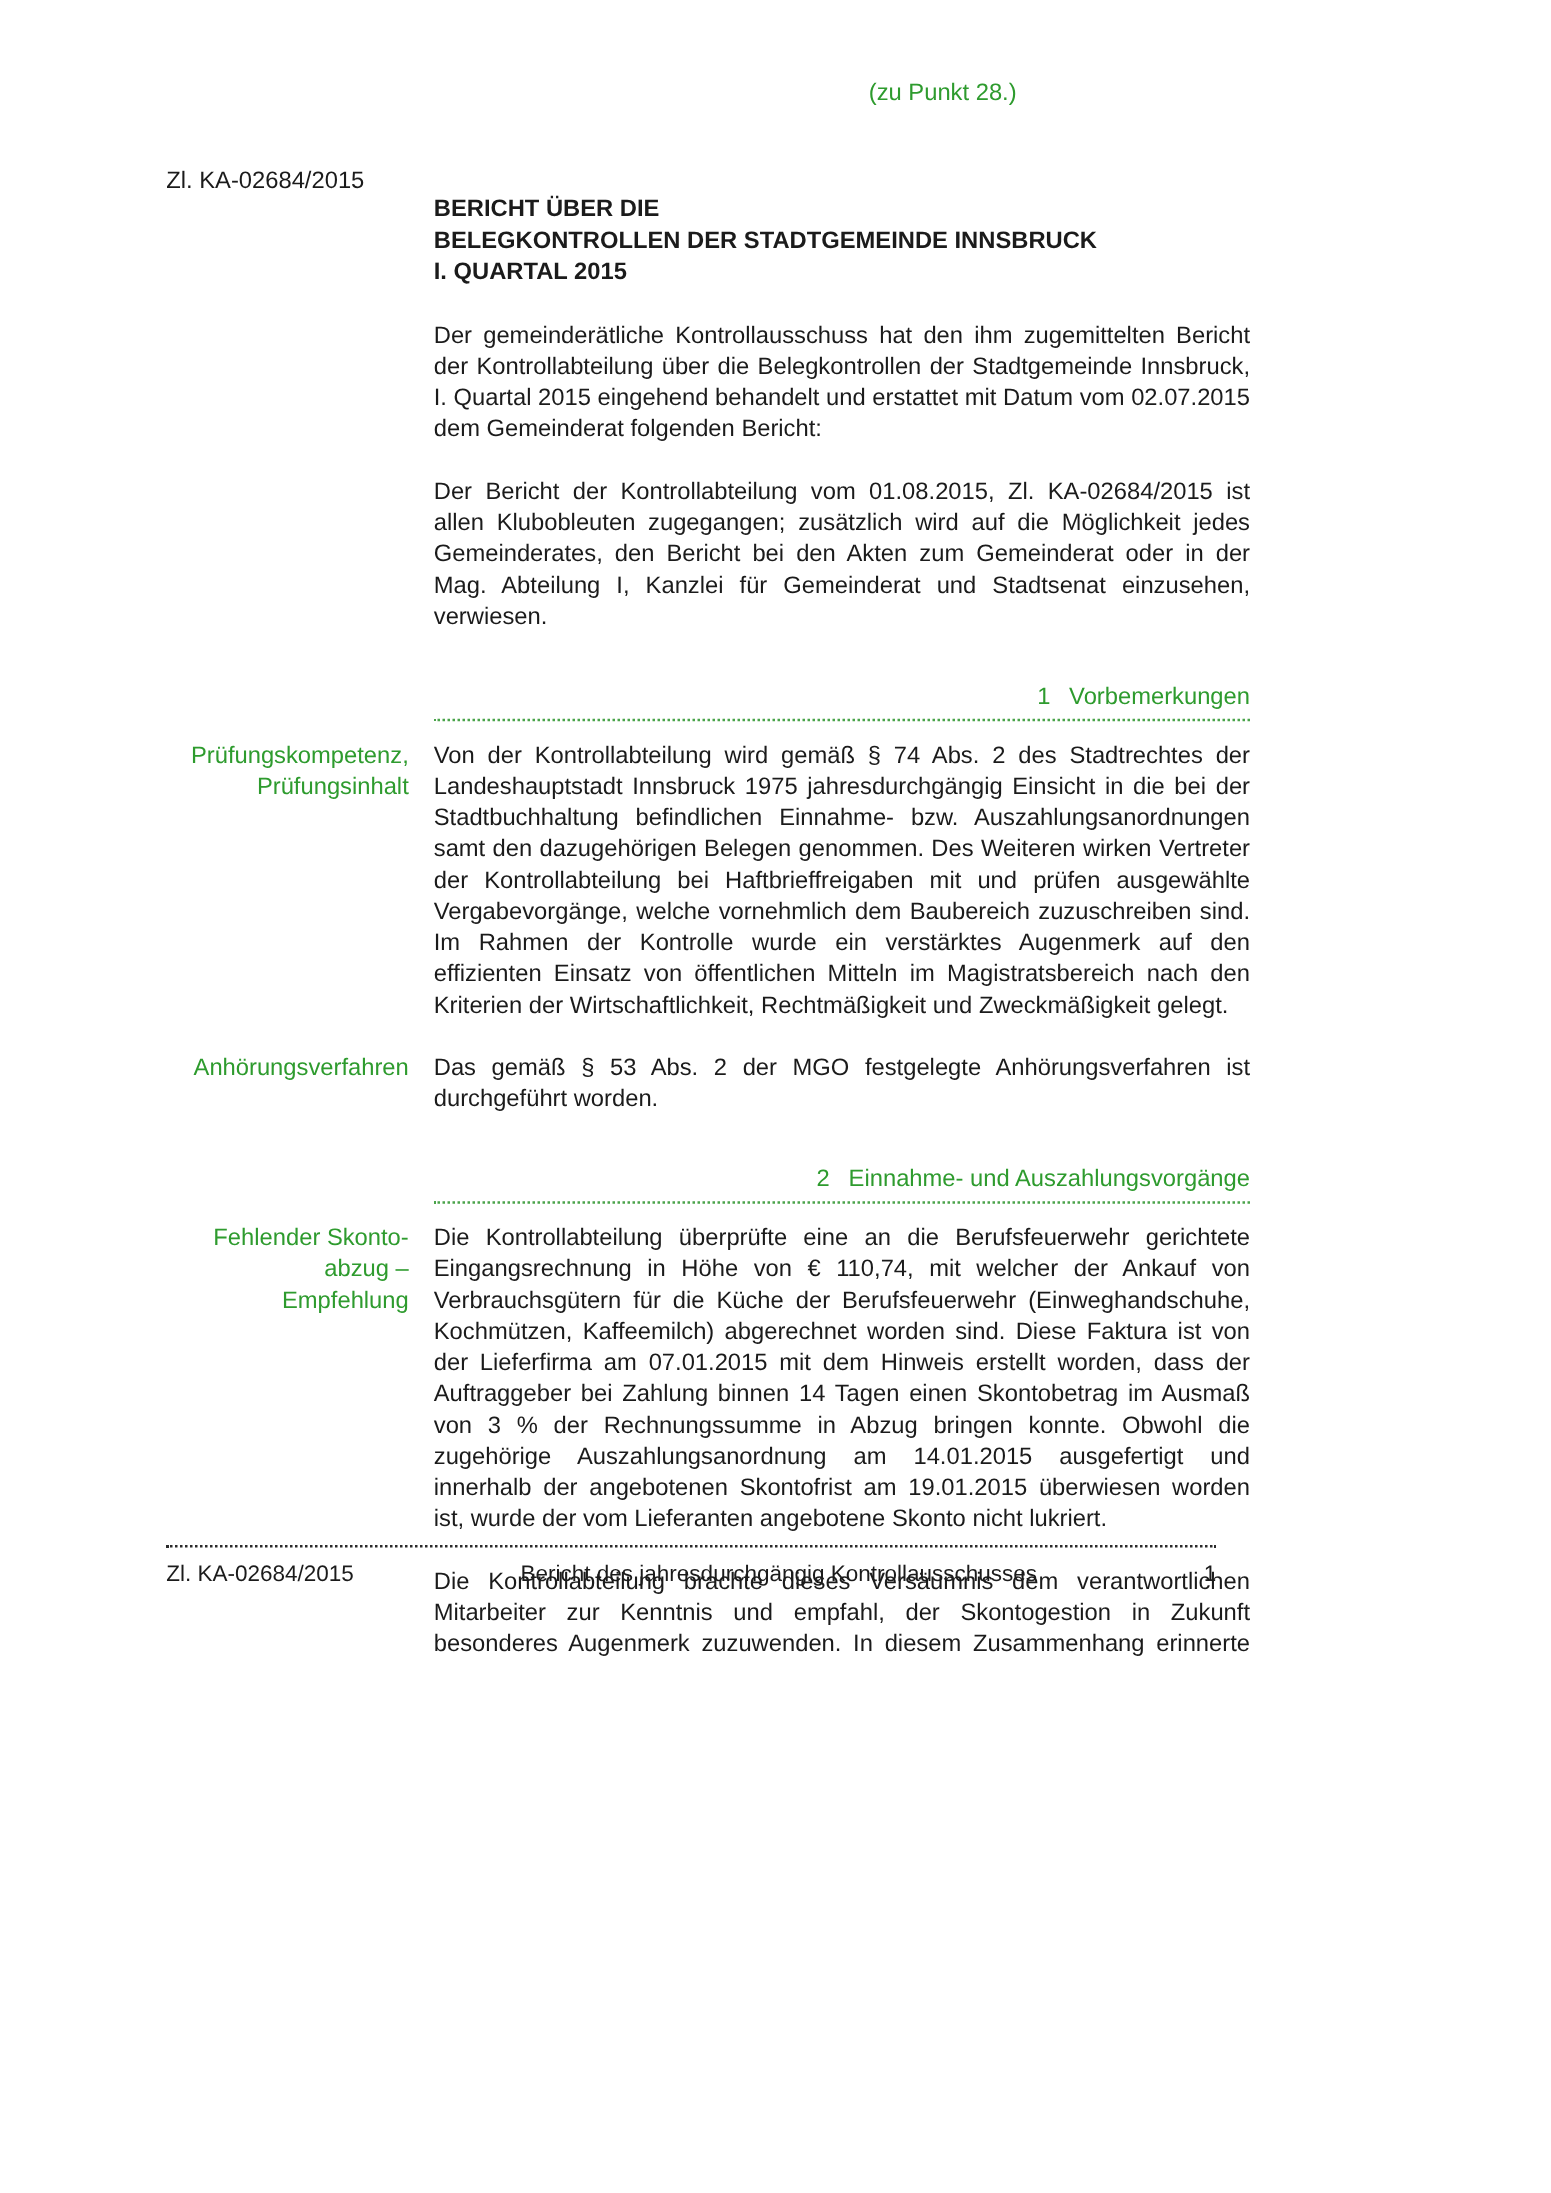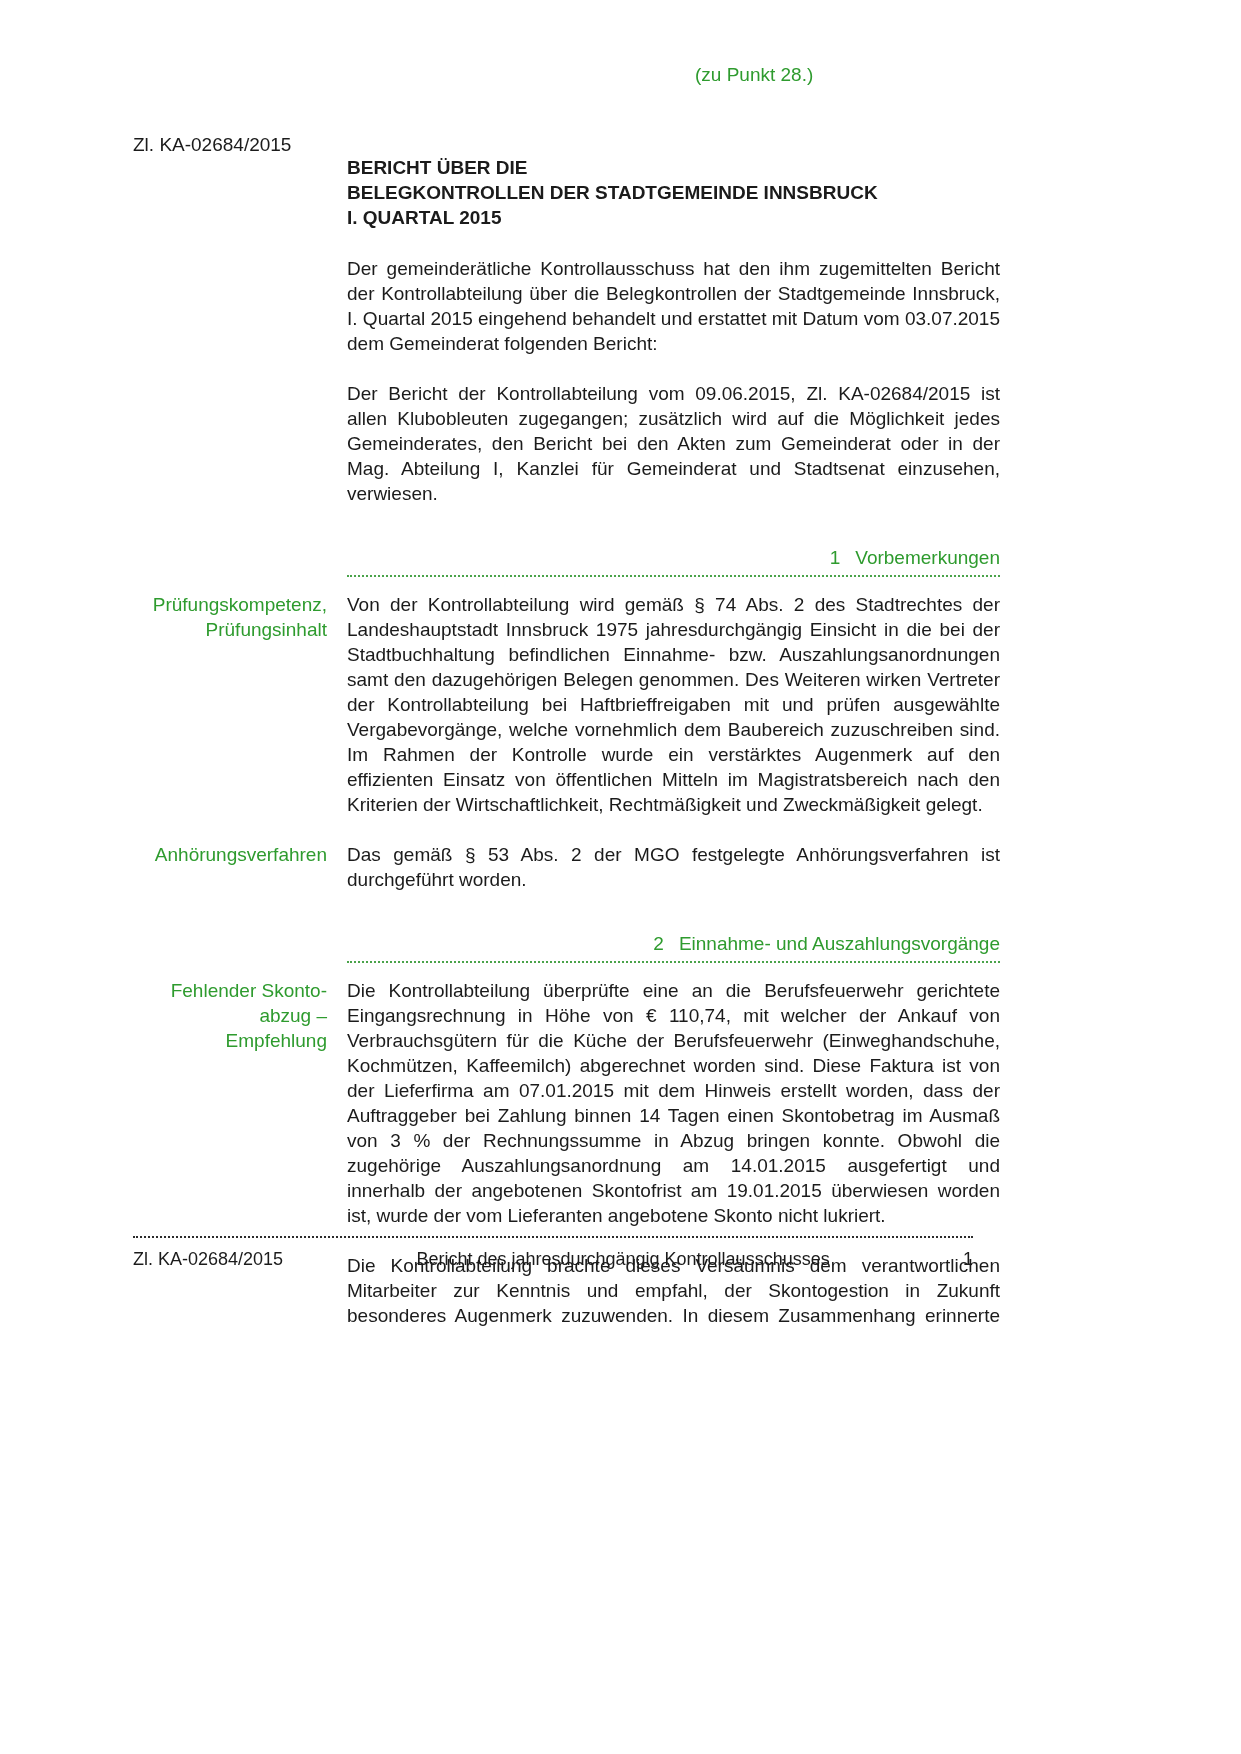--- a/index.html
+++ b/index.html
@@ -95,26 +95,26 @@
     <div class="ref">Zl. KA-02684/2015</div>
     <div class="title">
       <div>BERICHT ÜBER DIE</div>
       <div>BELEGKONTROLLEN DER STADTGEMEINDE INNSBRUCK</div>
       <div>I. QUARTAL 2015</div>
     </div>
   </div>
 
   <div class="row mb25">
     <div></div>
-    <p class="para">Der gemeinderätliche Kontrollausschuss hat den ihm zugemittelten Bericht der Kontrollabteilung über die Belegkontrollen der Stadtgemeinde Innsbruck, I. Quartal 2015 eingehend behandelt und erstattet mit Datum vom 03.07.2015 dem Gemeinderat folgenden Bericht:</p>
+    <p class="para">Der gemeinderätliche Kontrollausschuss hat den ihm zugemittelten Bericht der Kontrollabteilung über die Belegkontrollen der Stadtgemeinde Innsbruck, I. Quartal 2015 eingehend behandelt und erstattet mit Datum vom 02.07.2015 dem Gemeinderat folgenden Bericht:</p>
   </div>
 
   <div class="row">
     <div></div>
-    <p class="para">Der Bericht der Kontrollabteilung vom 09.06.2015, Zl. KA-02684/2015 ist allen Klubobleuten zugegangen; zusätzlich wird auf die Möglichkeit jedes Gemeinderates, den Bericht bei den Akten zum Gemeinderat oder in der Mag. Abteilung I, Kanzlei für Gemeinderat und Stadtsenat einzusehen, verwiesen.</p>
+    <p class="para">Der Bericht der Kontrollabteilung vom 01.08.2015, Zl. KA-02684/2015 ist allen Klubobleuten zugegangen; zusätzlich wird auf die Möglichkeit jedes Gemeinderates, den Bericht bei den Akten zum Gemeinderat oder in der Mag. Abteilung I, Kanzlei für Gemeinderat und Stadtsenat einzusehen, verwiesen.</p>
   </div>
 
   <div class="row heading-row">
     <div></div>
     <div class="section-heading">
       <span class="num">1</span><span>Vorbemerkungen</span>
     </div>
   </div>
 
   <div class="row mb25">

